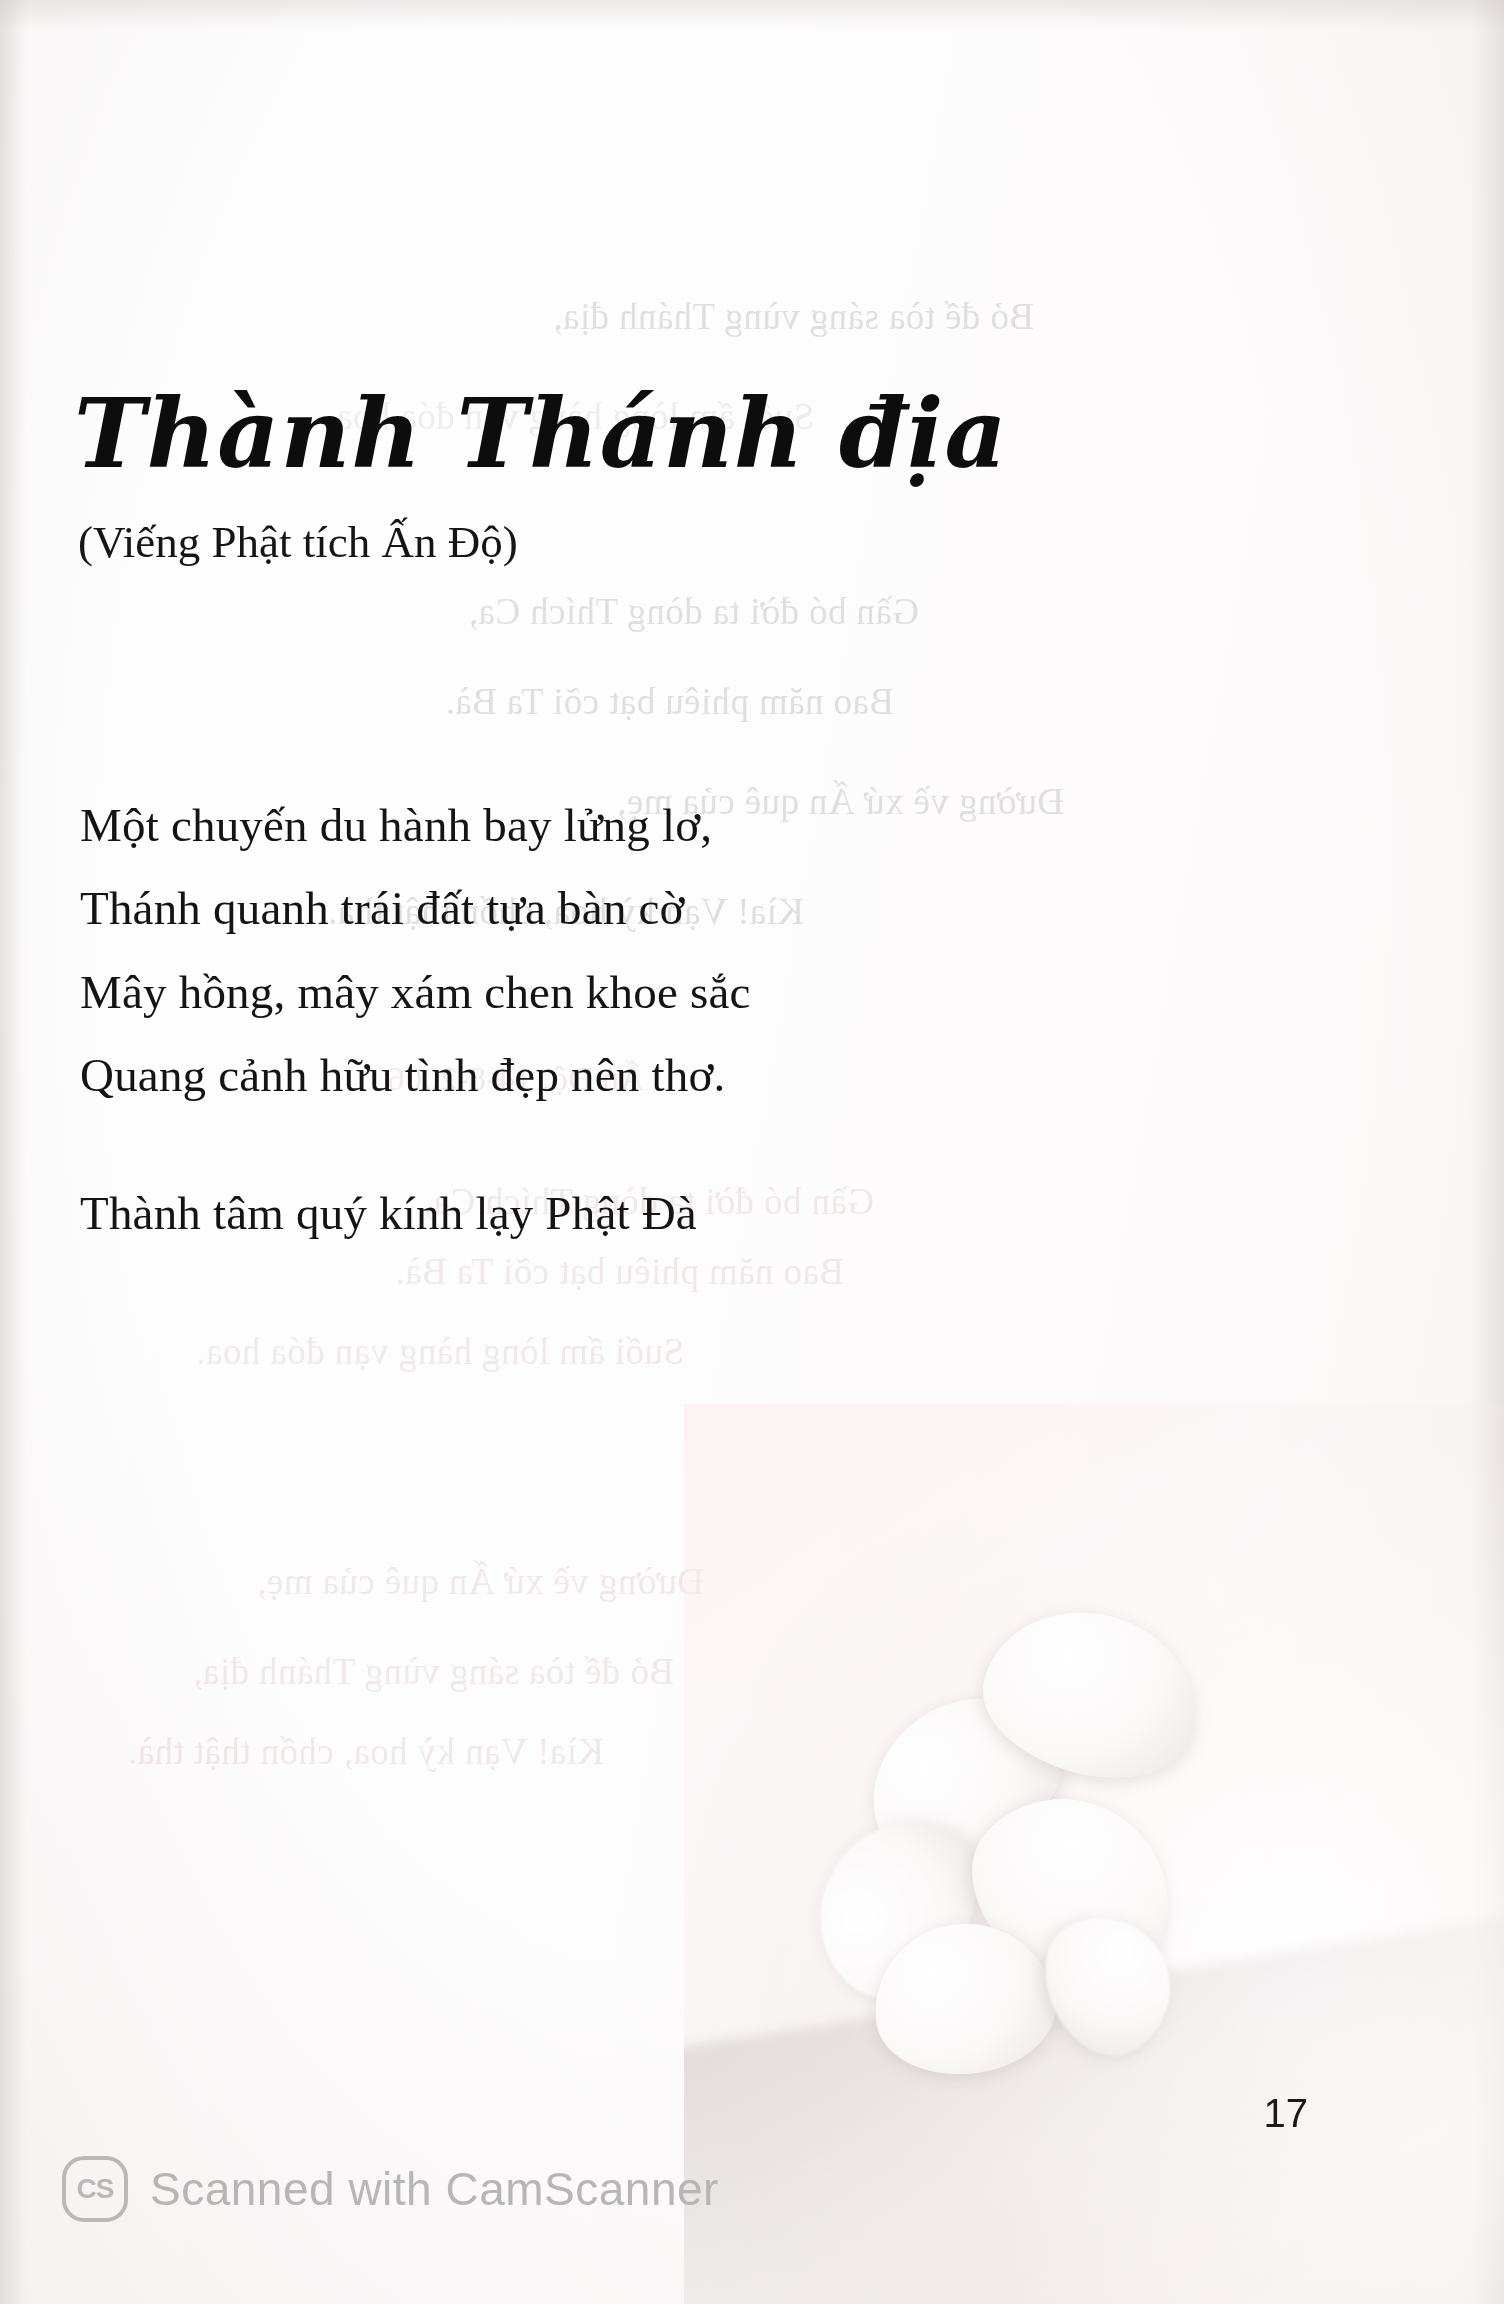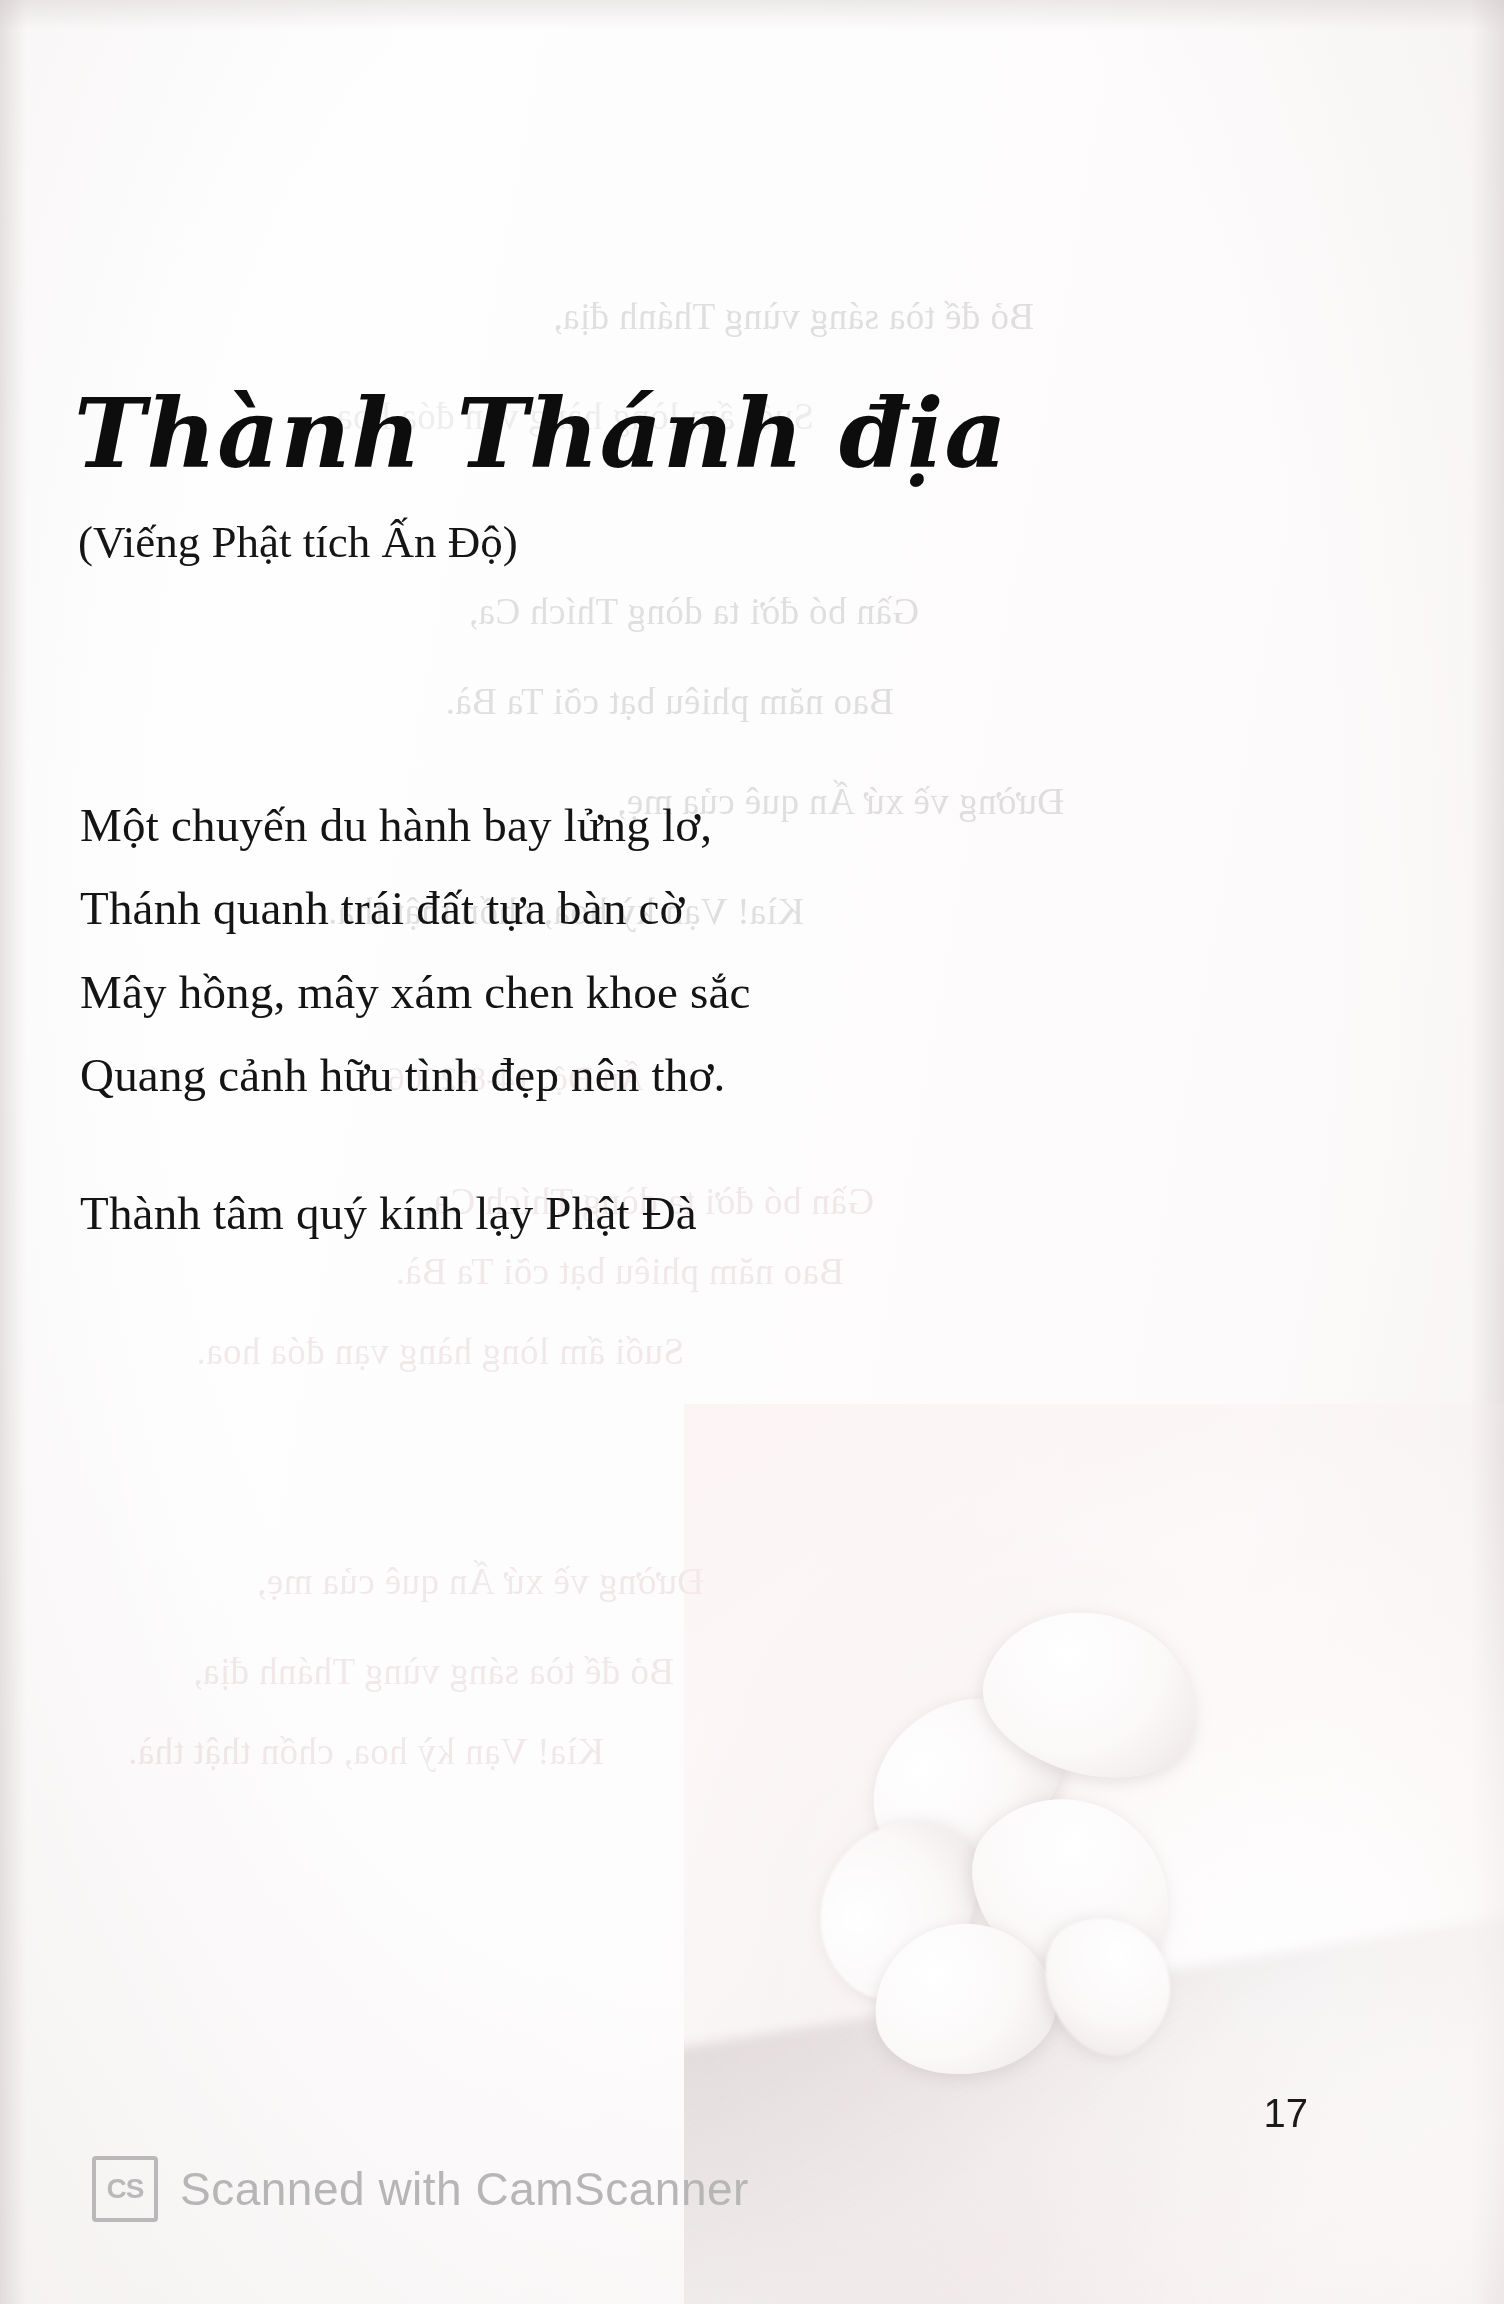--- a/index.html
+++ b/index.html
@@ -180,30 +180,29 @@
     left: 62px;
     bottom: 82px;
     display: flex;
     align-items: center;
     gap: 22px;
   }
   #watermark .cs-badge {
     width: 58px;
     height: 58px;
     border: 4px solid #b9b9b9;
-    border-radius: 4px;
+    border-radius: 22px;
     display: flex;
     align-items: center;
     justify-content: center;
     font-family: "Liberation Sans", sans-serif;
     font-weight: 700;
     font-size: 28px;
     color: #b9b9b9;
     letter-spacing: -1px;
-    margin-left: 30px;
   }
   #watermark .cs-text {
     font-family: "Liberation Sans", sans-serif;
     font-size: 46px;
     color: #b6b6b6;
     letter-spacing: 0.5px;
   }
 </style>
 </head>
 <body>

